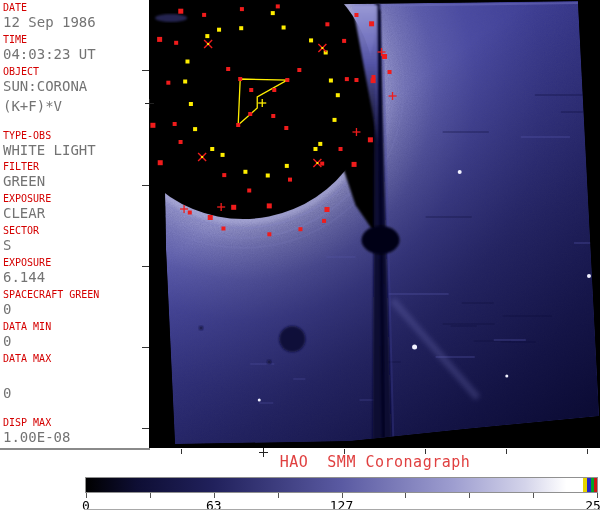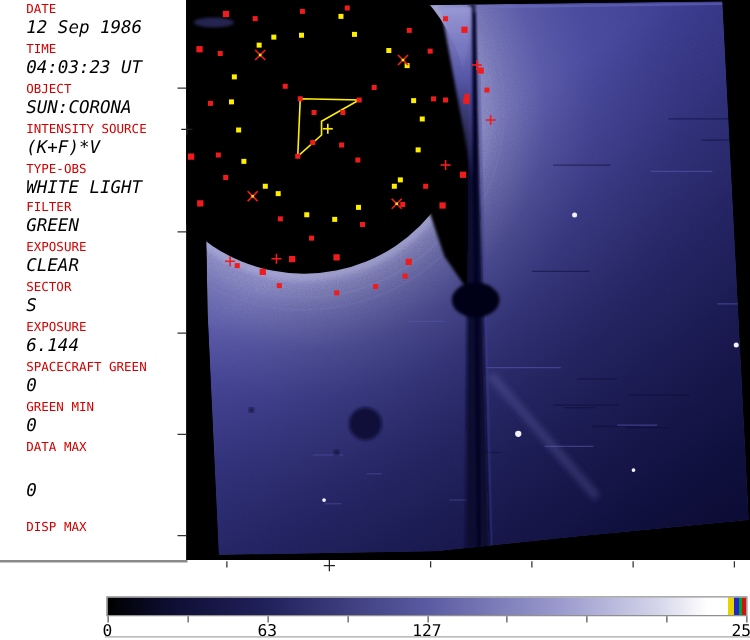--- a/index.html
+++ b/index.html
@@ -1,23 +1,23 @@
 <!DOCTYPE html>
 <html><head>
 <meta charset="utf-8">
 <style>
   html,body{margin:0;padding:0;background:#ffffff;}
   #app{position:relative;width:600px;height:512px;background:#ffffff;overflow:hidden;
        font-family:"DejaVu Sans Mono","Liberation Mono",monospace;}
   .sidebar{position:absolute;left:0;top:0;width:149px;height:448px;background:#ffffff;
-           padding:2px 0 0 21px;box-sizing:border-box;}
+           padding:2px 0 0 3px;box-sizing:border-box;}
   .sidebar-edge{position:absolute;left:0;top:448px;width:150px;height:2px;background:#8a8a8a;}
   .field{height:31.9px;overflow:visible;}
   .flabel{font-size:10px;line-height:12px;letter-spacing:0;white-space:pre;color:var(--red,#d40000);}
-  .fvalue{font-size:14px;line-height:17px;white-space:pre;color:#000000;font-style:italic;}
+  .fvalue{font-size:14px;line-height:17px;white-space:pre;color:#737373;}
   .frame{position:absolute;left:149px;top:0;width:451px;height:448px;background:#000;}
   .frame svg{display:block;}
   .title{position:absolute;left:150px;top:453px;width:450px;text-align:center;
          font-size:15px;letter-spacing:.5px;white-space:pre;color:var(--titlered,#e04040);}
   .colorbar{position:absolute;left:85px;top:477px;width:511px;height:14px;border:1px solid #909090;}
   .cb-tick{position:absolute;top:15px;width:1px;height:5px;background:#555;}
   .cb-label{position:absolute;top:20px;transform:translateX(-50%);font-size:13px;color:#000;white-space:pre;}
   .baseline{position:absolute;left:84px;top:509px;width:516px;height:1px;background:#a8a8a8;}
   #frameticks div{position:absolute;background:#333;}
 </style>
@@ -33,21 +33,20 @@
       </div>
       <div class="field">
         <div class="flabel">TIME</div>
         <div class="fvalue">04:03:23 UT</div>
       </div>
       <div class="field">
         <div class="flabel">OBJECT</div>
         <div class="fvalue">SUN:CORONA</div>
       </div>
       <div class="field">
-        <div class="flabel">INTENSITY SOURCE</div>
         <div class="fvalue">(K+F)*V</div>
       </div>
       <div class="field">
         <div class="flabel">TYPE-OBS</div>
         <div class="fvalue">WHITE LIGHT</div>
       </div>
       <div class="field">
         <div class="flabel">FILTER</div>
         <div class="fvalue">GREEN</div>
       </div>
@@ -61,31 +60,32 @@
       </div>
       <div class="field">
         <div class="flabel">EXPOSURE</div>
         <div class="fvalue">6.144</div>
       </div>
       <div class="field">
         <div class="flabel">SPACECRAFT GREEN</div>
         <div class="fvalue">0</div>
       </div>
       <div class="field">
-        <div class="flabel">GREEN MIN</div>
+        <div class="flabel">DATA MIN</div>
         <div class="fvalue">0</div>
       </div>
       <div class="field">
         <div class="flabel">DATA MAX</div>
       </div>
       <div class="field">
         <div class="fvalue">0</div>
       </div>
       <div class="field">
         <div class="flabel">DISP MAX</div>
+        <div class="fvalue">1.00E-08</div>
       </div>
     </div>
   <div class="sidebar-edge"></div>
 
   <div class="frame">
     <svg width="451" height="448" viewBox="0 0 450 448" preserveAspectRatio="none">
       <defs>
         <radialGradient id="sunGrad" gradientUnits="userSpaceOnUse" cx="94" cy="88" r="400">
           <stop offset="0.30" stop-color="#c0c0e6"></stop>
           <stop offset="0.33" stop-color="#b4b4de"></stop>
@@ -292,20 +292,21 @@
       <div style="left: 344px; top: 449px; width: 1px; height: 5px;"></div>
       <div style="left: 425px; top: 449px; width: 1px; height: 5px;"></div>
       <div style="left: 506px; top: 449px; width: 1px; height: 5px;"></div>
       <div style="left: 587px; top: 449px; width: 1px; height: 5px;"></div>
       <div style="left: 145px; top: 103px; width: 9px; height: 1px; background: rgb(34, 34, 34);"></div>
       <div style="left: 149px; top: 99px; width: 1px; height: 9px; background: rgb(34, 34, 34);"></div>
       <div style="left: 259px; top: 452px; width: 9px; height: 1px; background: rgb(34, 34, 34);"></div>
       <div style="left: 263px; top: 448px; width: 1px; height: 9px; background: rgb(34, 34, 34);"></div>
     </div>
 
+  <div class="title">HAO  SMM Coronagraph</div>
 
   <div class="colorbar" id="cbar" style="background: linear-gradient(90deg, rgb(0, 0, 0) 0%, rgb(14, 14, 52) 10%, rgb(33, 33, 92) 25%, rgb(90, 90, 162) 50%, rgb(158, 158, 208) 72%, rgb(212, 212, 234) 86%, rgb(255, 255, 255) 94%, rgb(255, 255, 255) 97.2%, rgb(230, 212, 0) 97.2%, rgb(230, 212, 0) 98.1%, rgb(36, 36, 204) 98.1%, rgb(36, 36, 204) 98.8%, rgb(0, 164, 40) 98.8%, rgb(0, 164, 40) 99.4%, rgb(204, 20, 20) 99.4%, rgb(204, 20, 20) 100%);">
       <div class="cb-tick" style="left: 0%;"></div>
       <div class="cb-tick" style="left: 12.5%;"></div>
       <div class="cb-tick" style="left: 25%;"></div>
       <div class="cb-tick" style="left: 37.5%;"></div>
       <div class="cb-tick" style="left: 50%;"></div>
       <div class="cb-tick" style="left: 62.5%;"></div>
       <div class="cb-tick" style="left: 75%;"></div>
       <div class="cb-tick" style="left: 87.5%;"></div>

